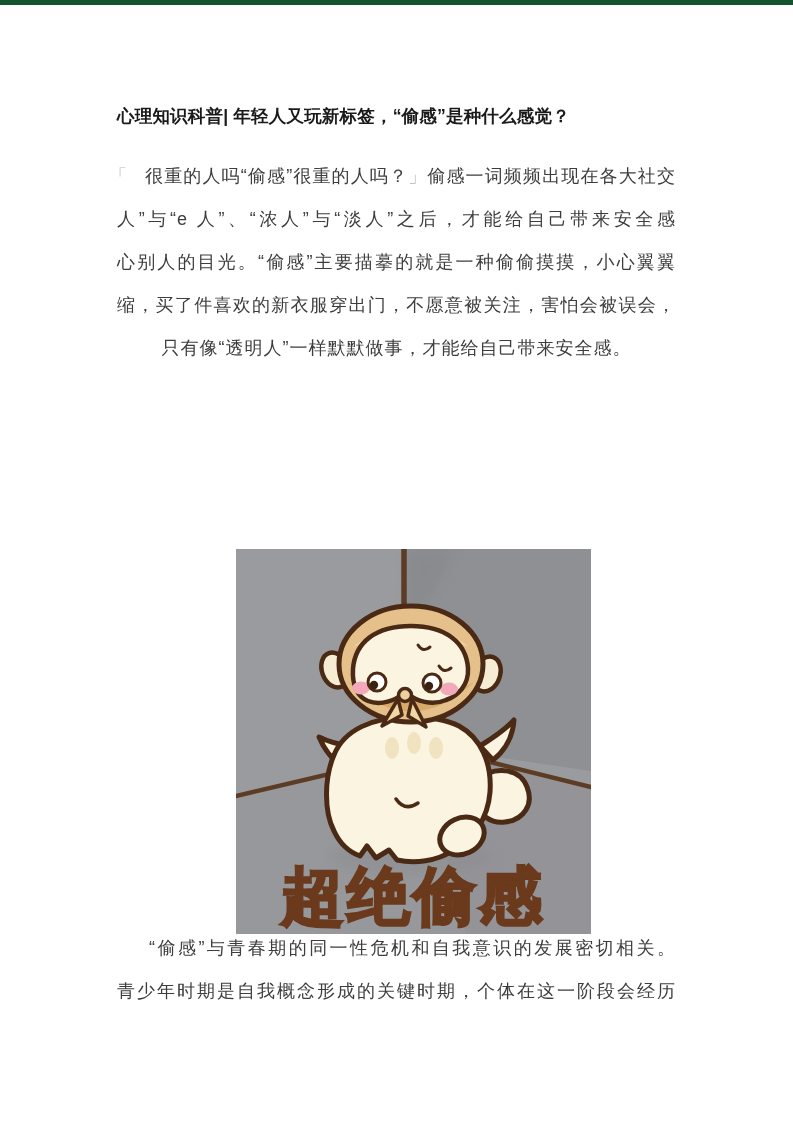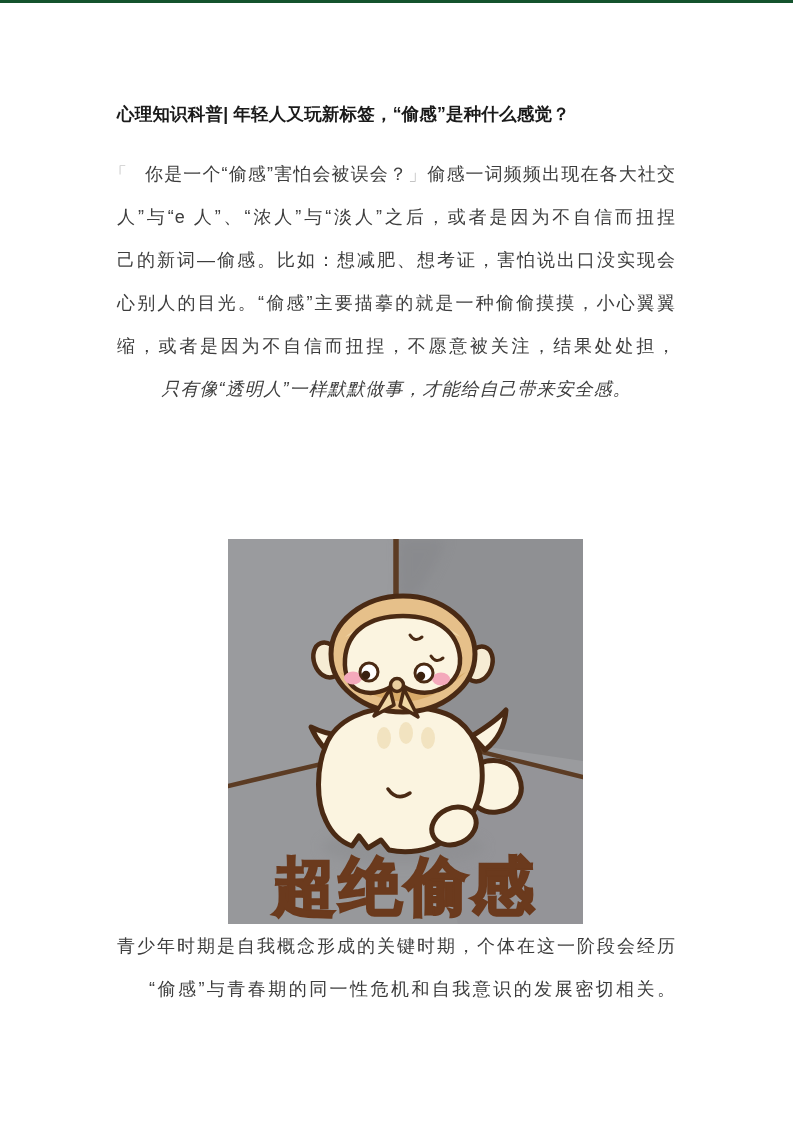--- a/index.html
+++ b/index.html
@@ -1,58 +1,57 @@
 <!DOCTYPE html>
 <html><head>
 <meta charset="utf-8">
 <style>
   html,body{margin:0;padding:0;background:#ffffff;}
   .page{
     position:relative;width:793px;height:1122px;background:#ffffff;
     font-family:"Liberation Sans","DejaVu Sans",sans-serif;
-    overflow:hidden;border-top:3px solid #14532d;box-sizing:border-box;
+    overflow:hidden;border-top:5px solid #14532d;box-sizing:border-box;
   }
   .title{
     position:absolute;left:117px;top:99px;width:562px;margin:0;
     font-size:17.5px;font-weight:bold;color:#1a1a1a;letter-spacing:.2px;line-height:24px;
   }
   .para{position:absolute;left:117px;width:559px;color:#3d3d3d;font-size:18px;}
   .para1{top:150px;}
   .para2{top:922px;}
   .line{
     height:43px;line-height:43px;letter-spacing:1px;
     text-align:justify;text-align-last:justify;
   }
-  .line.center{text-align:right;text-align-last:center;font-style:italic;}
+  .line.center{text-align:right;text-align-last:center;}
   .l-first{position:relative;text-indent:28px;}
   .indent{text-indent:32px;}
   .marker{color:#b4b4b4;}
   .marker-open{position:absolute;left:-8px;top:0;text-indent:0;}
   .figure{
-    position:absolute;left:220px;top:528px;width:355px;height:385px;margin:8px;
+    position:absolute;left:220px;top:528px;width:355px;height:385px;margin:16px;
   }
   .figure svg{display:block;}
   .caption-text{
     font-family:"Liberation Sans","DejaVu Sans",sans-serif;
     font-weight:bold;
   }
 </style>
 </head>
 <body>
 
 <div class="page">
 
   <h1 class="title">心理知识科普| 年轻人又玩新标签，“偷感”是种什么感觉？</h1>
 
   <div class="para para1">
-    <div class="line l-first"><span class="marker marker-open">「</span><span>你是一个“偷感”害怕会被误会？</span><span class="marker">」</span><span>偷感一词频频出现在各大社交</span></div>
-    <div class="line">人”与“e 人”、“浓人”与“淡人”之后，或者是因为不自信而扭捏</div>
-    <div class="line">己的新词—偷感。比如：想减肥、想考证，害怕说出口没实现会</div>
+    <div class="line l-first"><span class="marker marker-open">「</span><span>很重的人吗“偷感”很重的人吗？</span><span class="marker">」</span><span>偷感一词频频出现在各大社交</span></div>
+    <div class="line">人”与“e 人”、“浓人”与“淡人”之后，才能给自己带来安全感</div>
     <div class="line">心别人的目光。“偷感”主要描摹的就是一种偷偷摸摸，小心翼翼</div>
-    <div class="line">缩，或者是因为不自信而扭捏，不愿意被关注，结果处处担，</div>
+    <div class="line">缩，买了件喜欢的新衣服穿出门，不愿意被关注，害怕会被误会，</div>
     <div class="line center">只有像“透明人”一样默默做事，才能给自己带来安全感。</div>
   </div>
 
   <figure class="figure">
     <svg width="355" height="385" viewBox="0 0 355 385" xmlns="http://www.w3.org/2000/svg">
       <defs>
         <filter id="soft" x="-50%" y="-50%" width="200%" height="200%">
           <feGaussianBlur stdDeviation="6"></feGaussianBlur>
         </filter>
       </defs>
@@ -130,17 +129,17 @@
             <circle cx="169" cy="146" r="6.5" fill="#ecd0a0" stroke="#4a2a14" stroke-width="3.5"></circle>
           </g>
         </g>
       </g>
 
       <text class="caption-text" x="177" y="369" text-anchor="middle" font-size="63" letter-spacing="3" fill="#6b3a1d" stroke="#6b3a1d" stroke-width="2.5" paint-order="stroke">超绝偷感</text>
     </svg>
   </figure>
 
   <div class="para para2">
+    <div class="line indent">“偷感”与青春期的同一性危机和自我意识的发展密切相关。</div>
     <div class="line">青少年时期是自我概念形成的关键时期，个体在这一阶段会经历</div>
-    <div class="line indent">“偷感”与青春期的同一性危机和自我意识的发展密切相关。</div>
   </div>
 
 </div>
 
 </body></html>

